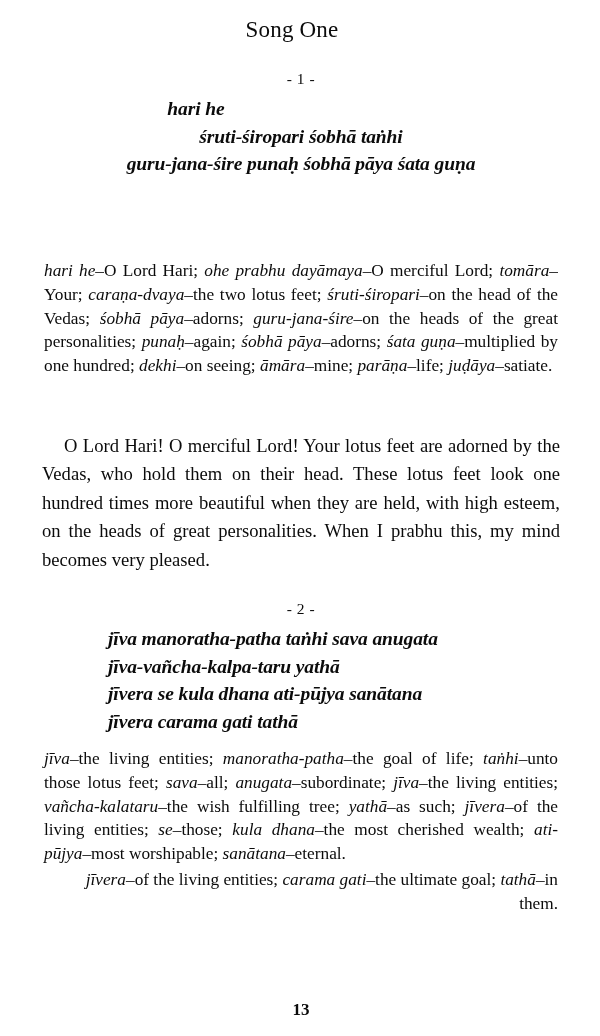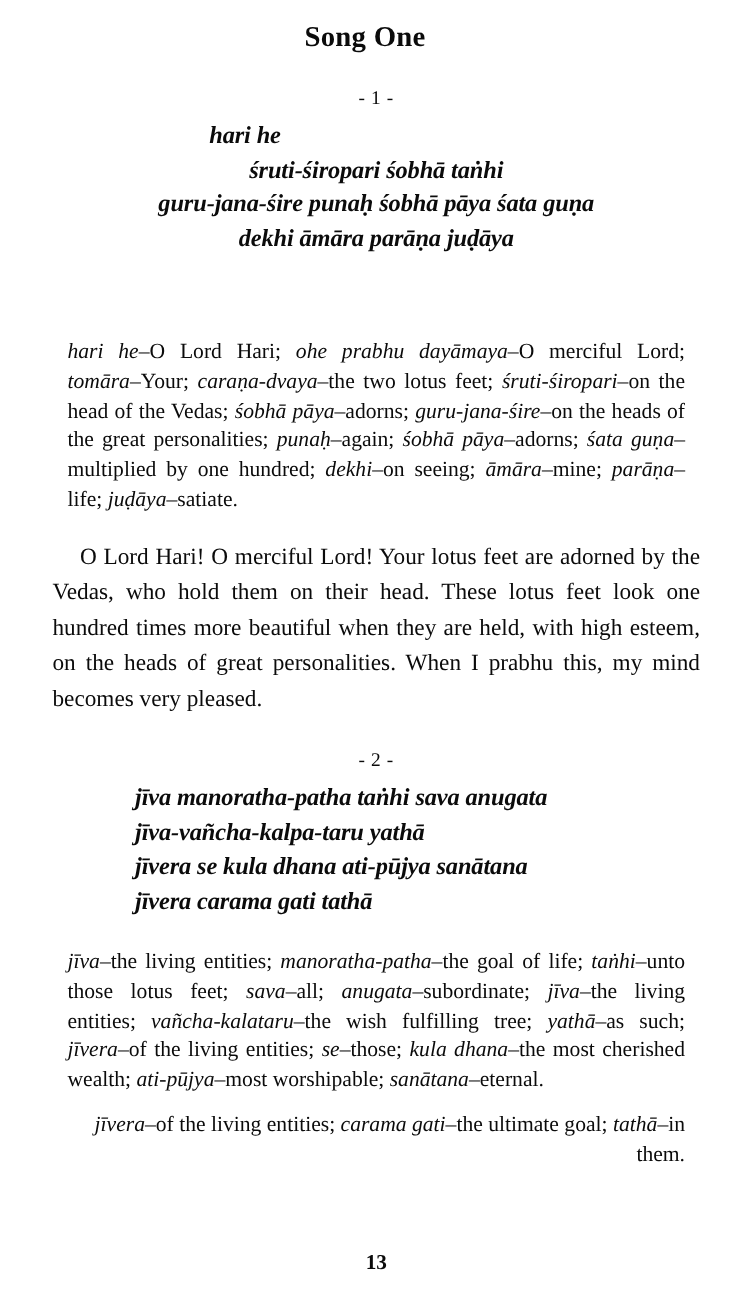--- a/index.html
+++ b/index.html
@@ -13,21 +13,21 @@
     height: 1036px;
     background: #ffffff;
     font-family: "Liberation Serif", "DejaVu Serif", serif;
     color: #0b0b0b;
     overflow: hidden;
     box-sizing: border-box;
   }
 
   .page-title {
     text-align: center;
-    font-weight: bold;
+    font-weight: normal;
     font-size: 23px;
     letter-spacing: 0.2px;
     margin: 17px 16px 0 0;
     font-family: "Liberation Serif", "DejaVu Serif", serif;
   }
 
   .verse-number {
     text-align: center;
     font-size: 15.5px;
     margin: 0;
@@ -49,21 +49,21 @@
   }
   .verse-block.left-aligned {
     text-align: left;
     padding-left: 108px;
   }
 
   .synonyms {
     font-size: 17.3px;
     line-height: 23.8px;
     text-align: justify;
-    margin: 12px;
+    margin: 2px;
     padding: 0;
     hyphens: manual;
   }
   .synonyms i {
     font-style: italic;
   }
 
   .translation {
     font-size: 18.6px;
     line-height: 28.4px;
@@ -91,21 +91,20 @@
   <h1 class="page-title">Song One</h1>
 
   <div class="zone" style="top:70px;">
     <div class="verse-number">- 1 -</div>
   </div>
 
   <div class="zone verse-block" style="top:95px;">
     <div class="verse-line" style="text-align:center; padding-right:210px;">hari he</div>
     <div class="verse-line">śruti-śiropari śobhā taṅhi</div>
     <div class="verse-line">guru-jana-śire punaḥ śobhā pāya śata guṇa</div>
-    <div class="verse-line">dekhi āmāra parāṇa juḍāya</div>
   </div>
 
   <div class="zone" style="top:257px;">
     <p class="synonyms"><i>hari he</i>–O Lord Hari; <i>ohe prabhu dayāmaya</i>–O merciful Lord; <i>tomāra</i>–Your; <i>caraṇa-dvaya</i>–the two lotus feet; <i>śruti-śiropari</i>–on the head of the Vedas; <i>śobhā pāya</i>–adorns; <i>guru-jana-śire</i>–on the heads of the great personalities; <i>punaḥ</i>–again; <i>śobhā pāya</i>–adorns; <i>śata guṇa</i>–multiplied by one hundred; <i>dekhi</i>–on seeing; <i>āmāra</i>–mine; <i>parāṇa</i>–life; <i>juḍāya</i>–satiate.</p>
   </div>
 
   <div class="zone" style="top:432px;">
     <p class="translation">O Lord Hari! O merciful Lord! Your lotus feet are adorned by the Vedas, who hold them on their head. These lotus feet look one hundred times more beautiful when they are held, with high esteem, on the heads of great personalities. When I prabhu this, my mind becomes very pleased.</p>
   </div>
 

